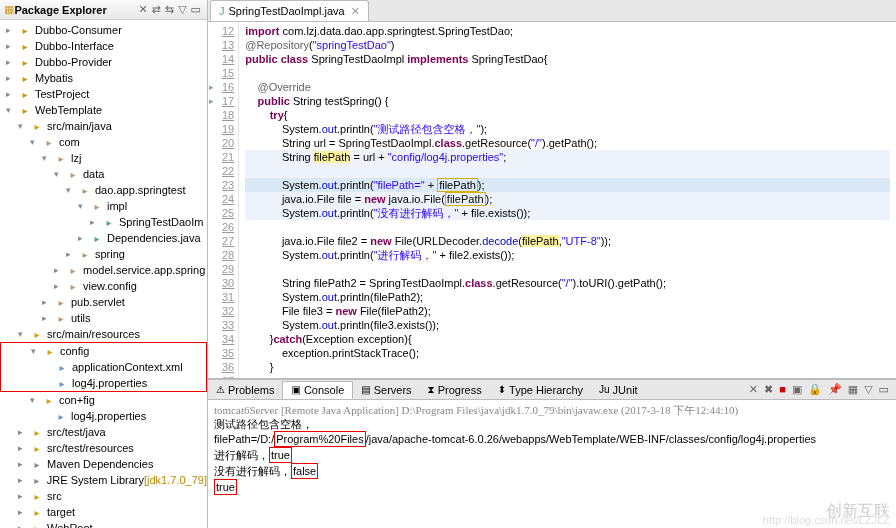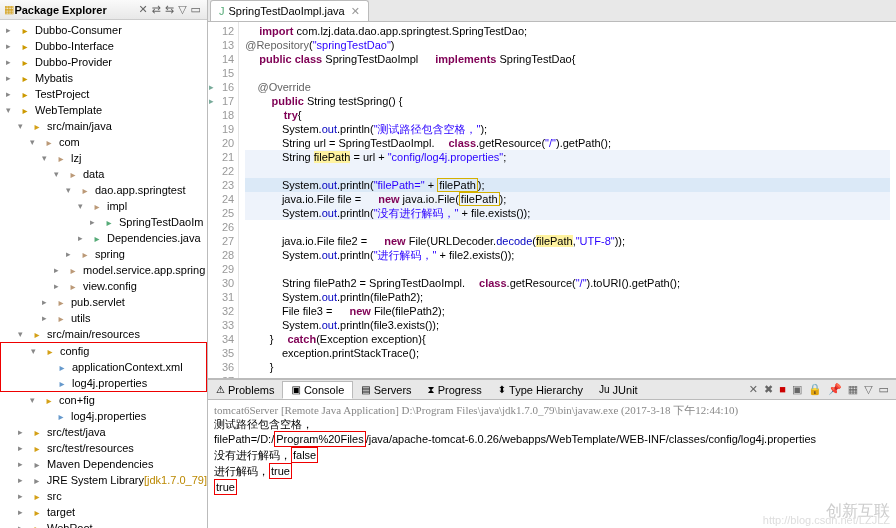--- a/index.html
+++ b/index.html
@@ -18,26 +18,26 @@
 .ic-cls { color:#5a7; }
 .ic-xml { color:#69c; }
 .ic-lib { color:#888; }
 .redbox { border:1px solid #e00; }
 .main { flex:1; display:flex; flex-direction:column; min-width:0; }
 .tabbar { display:flex; background:#e8e8e8; border-bottom:1px solid #bbb; height:22px; }
 .tab { display:flex; align-items:center; padding:2px 8px; background:#fff; border:1px solid #bbb; border-bottom:none; border-radius:3px 3px 0 0; margin-left:2px; }
 .tab .ico { margin-right:4px; color:#5a7; }
 .tab .x { margin-left:6px; color:#999; cursor:pointer; }
 .editor { flex:1; display:flex; background:#fff; overflow:hidden; min-height:0; }
-.gutter { background:#fff; text-align:right; color:#999; padding:2px 4px 2px 14px; border-right:1px solid #e4e4e4; line-height:14px; font-family:Consolas,monospace; font-size:11px; position:relative; }
+.gutter { background:#fff; text-align:right; color:#999; padding:2px 4px 2px 14px; border-right:1px solid #e4e4e4; line-height:14px; font-family:Consolas,monospace; font-size:11px; position:relative;text-decoration:underline; }
 .gutter .mk { position:absolute; left:1px; color:#7a9; font-size:9px; }
 .code { flex:1; padding:2px 6px; line-height:14px; font-family:Consolas,monospace; font-size:11px; white-space:pre; overflow:auto; }
 .code .ln.hl { background:#dbe9f7; }
 .code .ln.hl2 { background:#eef3fb; }
-.kw { color:#7f0055; font-weight:bold;margin-left:14px; }
+.kw { color:#7f0055; font-weight:bold; }
 .st { color:#2a00ff; }
 .an { color:#646464; }
 .fld { color:#0000c0;margin-top:48px; }
 .warn { background:#fff3a0; }
 .ybox { border:1px solid #d4b000; padding:0 1px; }
 .bottom { border-top:2px solid #bbb; background:#fff; display:flex; flex-direction:column; height:150px; }
 .btabs { display:flex; background:#e8e8e8; border-bottom:1px solid #bbb; align-items:center; height:20px; }
 .btab { padding:2px 8px; display:flex; align-items:center; cursor:pointer; }
 .btab.act { background:#fff; border:1px solid #bbb; border-bottom:1px solid #fff; }
 .btab .ico { margin-right:3px; font-size:10px; }
@@ -286,22 +286,22 @@
         <span>▦</span>
         <span>▽</span>
         <span>▭</span>
       </div>
     </div>
     <div class="console">
       <div class="hdr">tomcat6Server [Remote Java Application] D:\Program Files\java\jdk1.7.0_79\bin\javaw.exe (2017-3-18 下午12:44:10)</div>
       <div id="cout">
           <div>测试路径包含空格，</div>
           <div>filePath=/D:/<span class="rbox">Program%20Files</span>/java/apache-tomcat-6.0.26/webapps/WebTemplate/WEB-INF/classes/config/log4j.properties</div>
+          <div>进行解码，<span class="rbox">true</span></div>
           <div>没有进行解码，<span class="rbox">false</span></div>
-          <div>进行解码，<span class="rbox">true</span></div>
           <div><span class="rbox">true</span></div>
         </div>
     </div>
   </div>
 </div>
 
 <div class="wm">创新互联</div>
 <div class="wmurl">http://blog.csdn.net/LZJLZ</div>
 
 </body></html>

